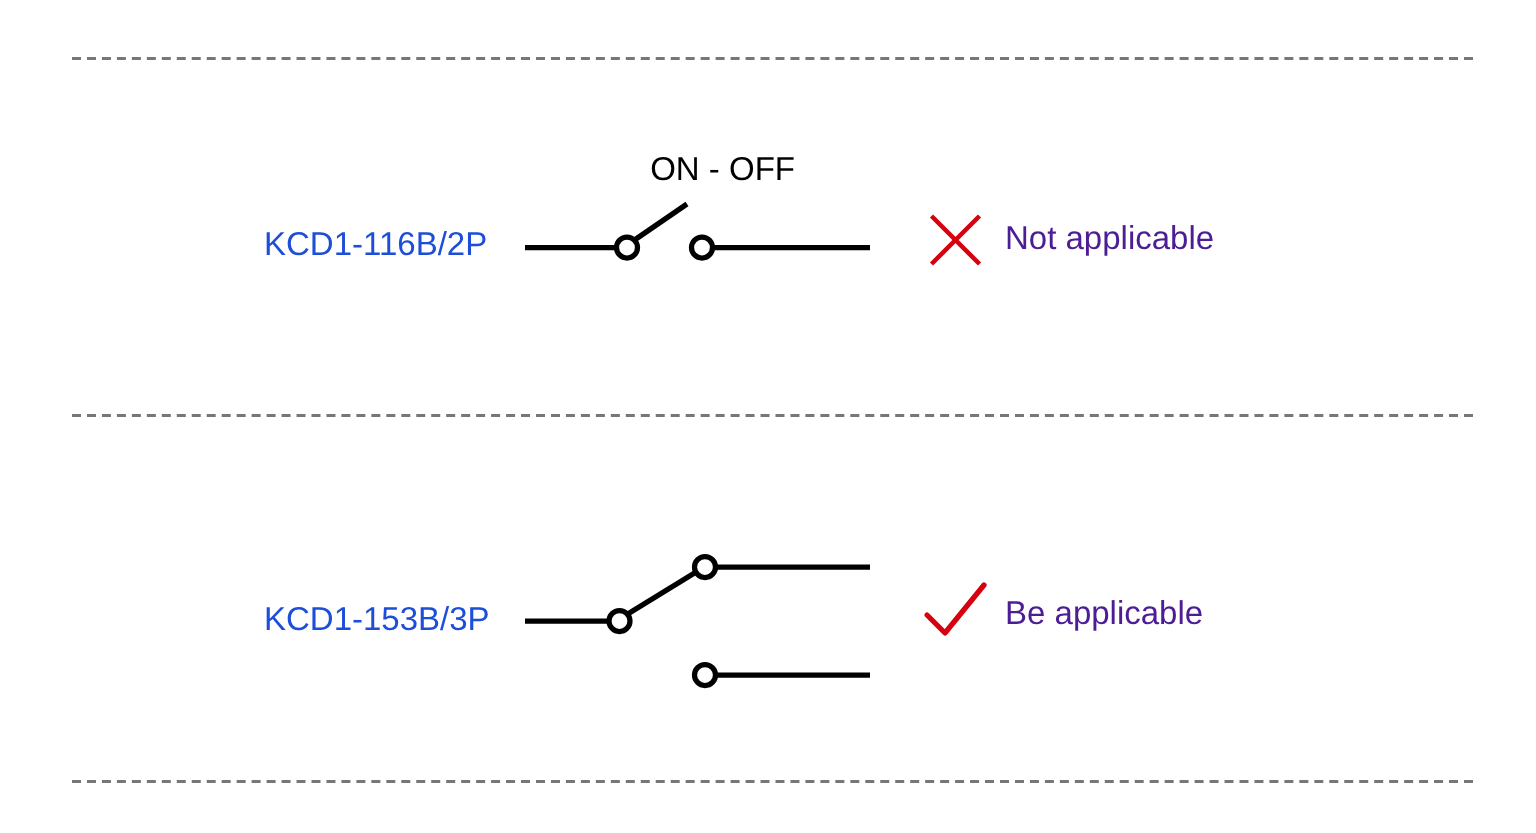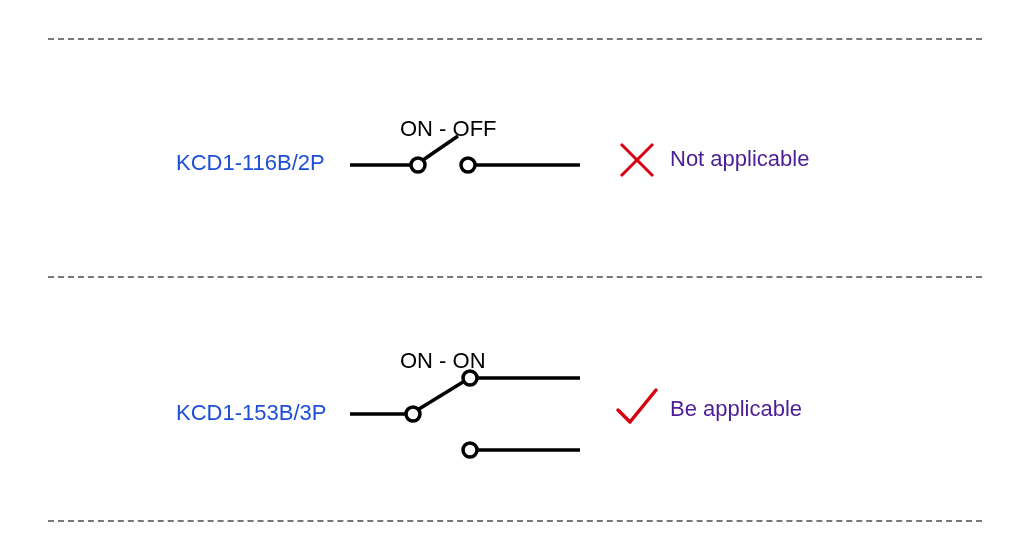--- a/index.html
+++ b/index.html
@@ -32,22 +32,21 @@
     position: absolute;
     font-size: 22px;
     color: #1d4ed8;
     white-space: nowrap;
   }
   .state-label {
     position: absolute;
     font-size: 22px;
     color: #000;
     white-space: nowrap;
-    text-align: left;
-    margin-top: 16px;
+    text-align: right;
   }
   .verdict {
     position: absolute;
     font-size: 22px;
     color: #4c1d95;
     white-space: nowrap;
   }
   svg.symbol {
     position: absolute;
     overflow: visible;
@@ -89,21 +88,20 @@
       <line x1="36" y1="4" x2="4" y2="36" stroke="#d7000f" stroke-width="3"></line>
     </svg>
 
     <span class="verdict" style="left:670px; top:56px">Not applicable</span>
   </div>
 
   <div class="row" style="top:320px; height:190px">
 
     <span class="part-label" style="left:176px; top:80px">KCD1-153B/3P</span>
 
-    <span class="state-label" style="left:400px; top:12px; width:130px">ON - ON</span>
 
     <svg class="symbol" width="230" height="120" viewBox="0 0 230 120" style="left:350px; top:34px">
 
       <line x1="0" y1="60" x2="55" y2="60" stroke="#000" stroke-width="3.5"></line>
 
       <circle cx="63" cy="60" r="7" fill="#fff" stroke="#000" stroke-width="3.5"></circle>
 
       <line x1="69" y1="55" x2="113" y2="28" stroke="#000" stroke-width="3.5"></line>
 
       <circle cx="120" cy="24" r="7" fill="#fff" stroke="#000" stroke-width="3.5"></circle>

